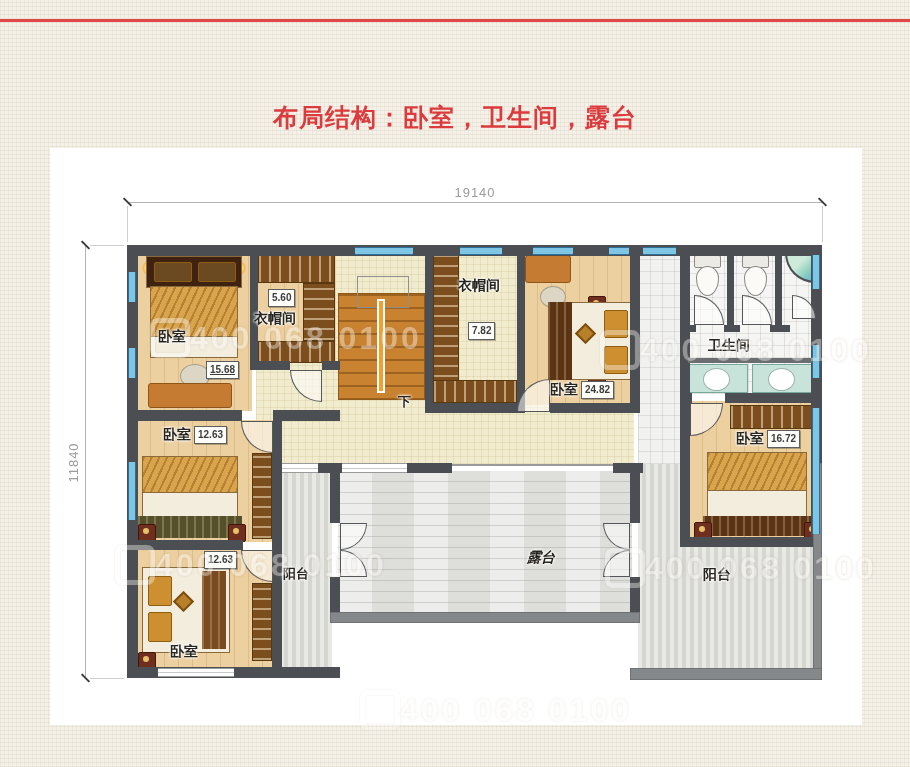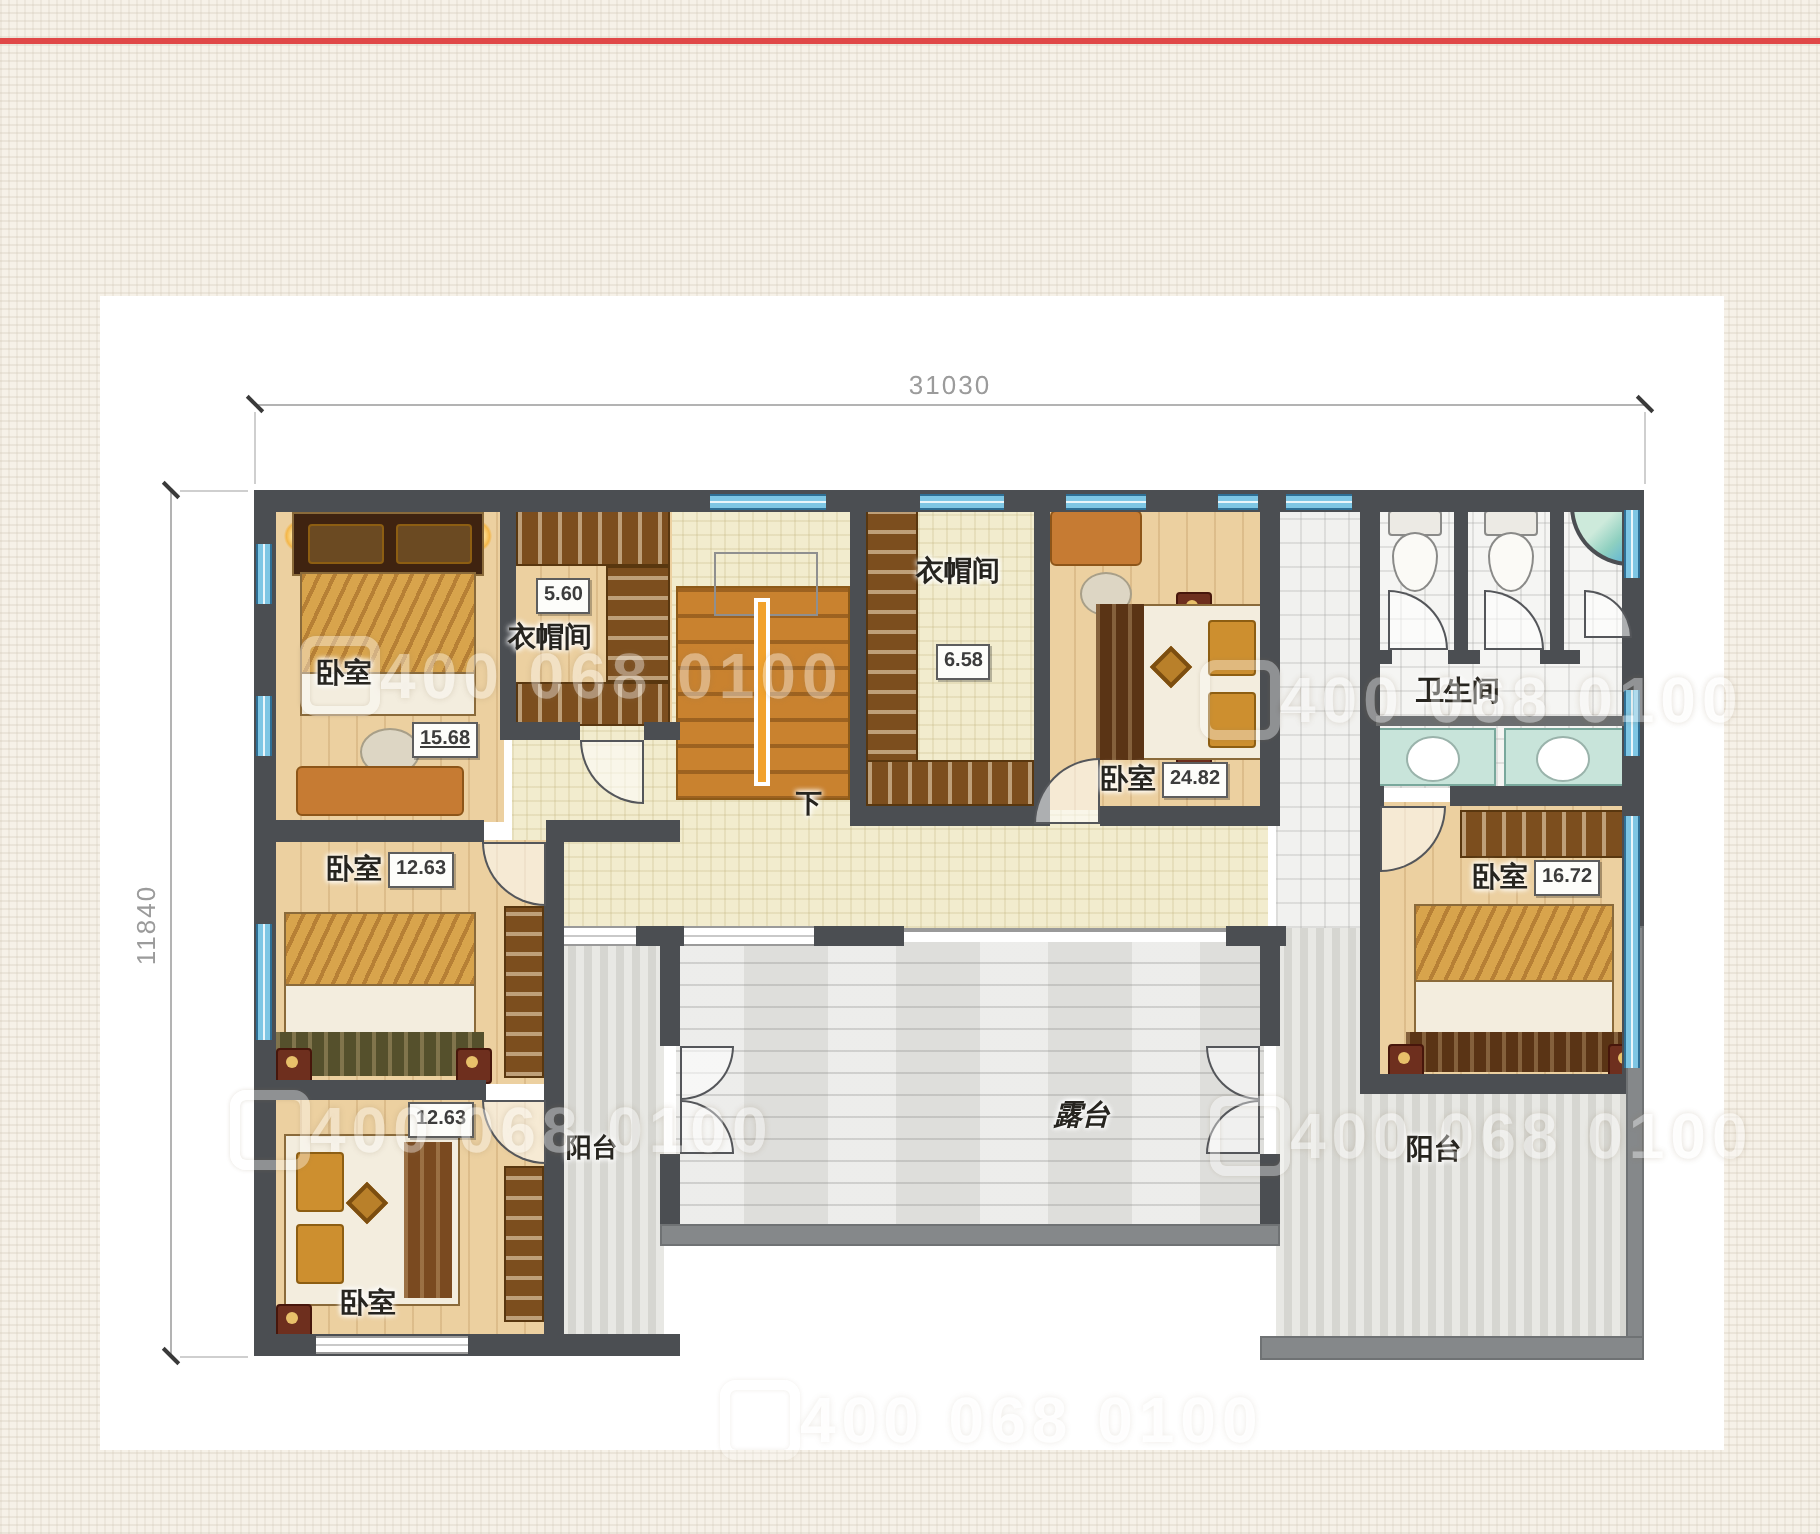--- a/index.html
+++ b/index.html
@@ -94,20 +94,21 @@
            box-shadow:0 0 2px rgba(140,120,90,.5), inset 0 0 2px rgba(140,120,90,.5);}
   .wm-text{color:rgba(255,255,255,.92);font-size:32px;font-weight:bold;letter-spacing:3px;
            text-shadow:0 0 3px rgba(140,120,90,.6);}
 </style>
 </head>
 <body>
 
 <div class="page">
 
   <div class="abs top-line"></div>
+  <div class="abs subtitle">布局结构：卧室，卫生间，露台</div>
 
   <div class="abs card"></div>
 
   <div class="abs f-stripe" style="left:638px;top:461px;width:177px;height:209px;"></div>
   <div class="abs f-stripe" style="left:280px;top:465px;width:52px;height:204px;"></div>
   <div class="abs f-plank" style="left:338px;top:471px;width:294px;height:143px;"></div>
   <div class="abs f-cream" style="left:334px;top:252px;width:300px;height:212px;"></div>
   <div class="abs f-cream" style="left:256px;top:363px;width:81px;height:101px;"></div>
   <div class="abs f-tile" style="left:638px;top:252px;width:44px;height:212px;"></div>
   <div class="abs f-tile" style="left:688px;top:252px;width:125px;height:142px;background-color:#f5f5f3;"></div>
@@ -263,21 +264,21 @@
   <div class="abs arc" style="left:340px;top:523px;width:27px;height:27px;border-radius:0 0 100% 0;"></div>
   <div class="abs arc" style="left:340px;top:550px;width:27px;height:27px;border-radius:0 100% 0 0;"></div>
   <div class="abs arc" style="left:603px;top:523px;width:27px;height:27px;border-radius:0 0 0 100%;"></div>
   <div class="abs arc" style="left:603px;top:550px;width:27px;height:27px;border-radius:100% 0 0 0;"></div>
 
   <div class="abs lbl" style="left:158px;top:328px;">卧室</div>
   <span class="abs tag" style="left:206px;top:361px;text-decoration:underline;">15.68</span>
   <span class="abs tag" style="left:268px;top:289px;">5.60</span>
   <div class="abs lbl" style="left:254px;top:310px;">衣帽间</div>
   <div class="abs lbl" style="left:458px;top:277px;">衣帽间</div>
-  <span class="abs tag" style="left:468px;top:322px;">6.58</span>
+  <span class="abs tag" style="left:468px;top:322px;">7.82</span>
   <div class="abs roomrow" style="left:550px;top:381px;">
     <span class="lbl">卧室</span>
     <span class="tag">24.82</span>
   </div>
   <div class="abs lbl" style="left:708px;top:337px;">卫生间</div>
   <div class="abs roomrow" style="left:736px;top:430px;">
     <span class="lbl">卧室</span>
     <span class="tag">16.72</span>
   </div>
   <div class="abs roomrow" style="left:163px;top:426px;">
@@ -289,21 +290,21 @@
   <div class="abs lbl lbl-sm" style="left:283px;top:565px;">阳台</div>
   <div class="abs lbl" style="left:527px;top:549px;font-style:italic;">露台</div>
   <div class="abs lbl" style="left:703px;top:566px;">阳台</div>
   <div class="abs lbl lbl-sm" style="left:398px;top:393px;">下</div>
 
   <div class="abs dimline" style="left:127px;top:202px;width:695px;height:1px;"></div>
   <div class="abs extline" style="left:127px;top:206px;width:1px;height:36px;"></div>
   <div class="abs extline" style="left:822px;top:206px;width:1px;height:36px;"></div>
   <div class="abs tick" style="left:122px;top:201px;"></div>
   <div class="abs tick" style="left:817px;top:201px;"></div>
-  <div class="abs dimtext" style="left:444px;top:185px;width:62px;text-align:center;">31030</div>
+  <div class="abs dimtext" style="left:444px;top:185px;width:62px;text-align:center;">19140</div>
   <div class="abs dimline" style="left:85px;top:245px;width:1px;height:433px;"></div>
   <div class="abs extline" style="left:90px;top:245px;width:34px;height:1px;"></div>
   <div class="abs extline" style="left:90px;top:678px;width:34px;height:1px;"></div>
   <div class="abs tick" style="left:80px;top:244px;"></div>
   <div class="abs tick" style="left:80px;top:677px;"></div>
   <div class="abs dimtext" style="left:42px;top:455px;width:62px;text-align:center;transform:rotate(-90deg);transform-origin:center;">11840</div>
 
   <div class="abs wm" style="left:150px;top:318px;">
     <span class="wm-logo"></span>
     <span class="wm-text">400 068 0100</span>

